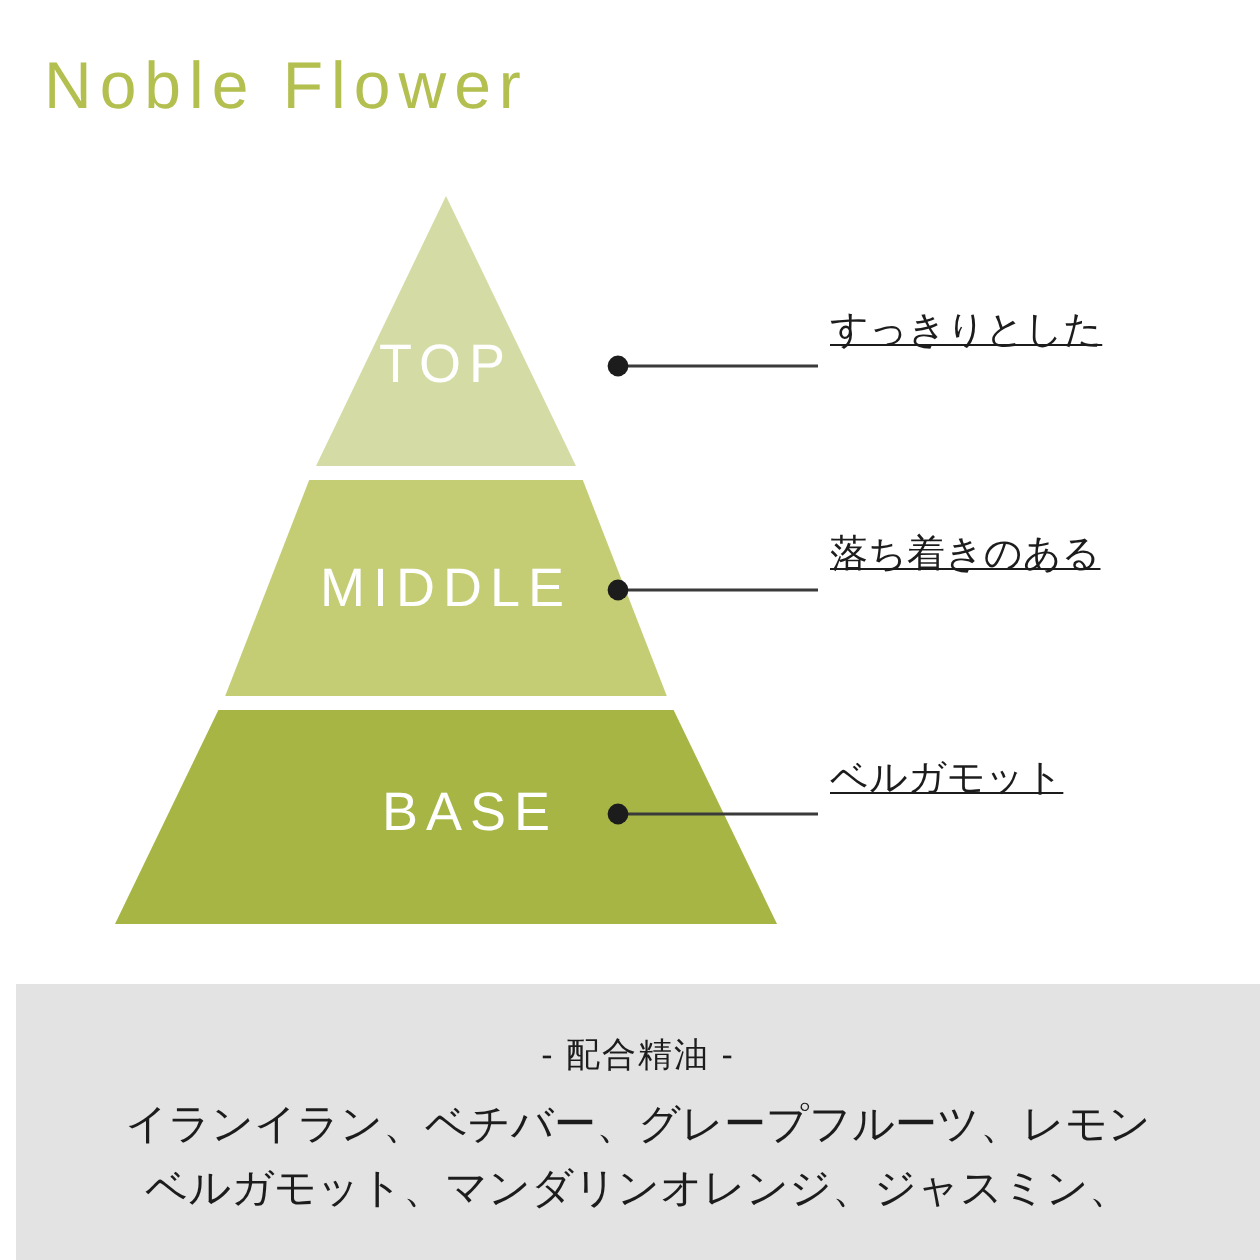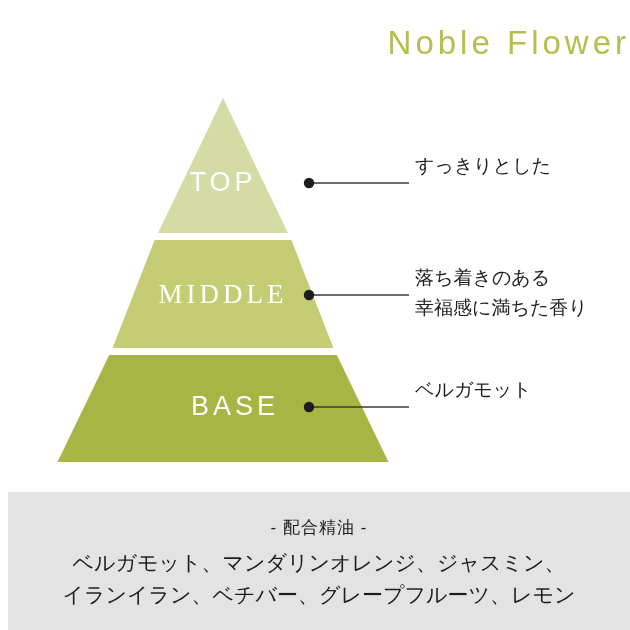--- a/index.html
+++ b/index.html
@@ -15,62 +15,63 @@
     position:relative;
     width:630px; height:630px;
     background:#ffffff;
   }
 
   
   .title {
     position:absolute;
     left:0; top:24px;
     width:630px;
-    text-align:right;
+    text-align:left;
     font-size:33px;
     font-weight:400;
     letter-spacing:4px;
     color:#b3bf4f;
     font-family:"Liberation Sans", sans-serif;
+    padding-left:22px;
   }
 
   
   .pyramid-wrap {
     position:absolute;
     left:13px; top:0;
     width:630px; height:492px;
   }
   .pyramid-svg { position:absolute; left:0; top:0; }
 
   .band-label {
     position:absolute;
     color:#ffffff;
     font-weight:300;
     font-family:"Liberation Sans", sans-serif;
     white-space:nowrap;
     text-align:center;
   }
   .band-label.top    { left:0;   top:167px; width:420px; font-size:27px; letter-spacing:4px; }
-  .band-label.middle { left:0;   top:279px; width:420px; font-size:27px; letter-spacing:4px;font-family:Liberation Serif, serif; }
+  .band-label.middle { left:0;   top:279px; width:420px; font-size:27px; letter-spacing:4px; }
   .band-label.base   { left:0;   top:391px; width:420px; font-size:27px; letter-spacing:4px;margin-left:12px; }
 
   
   .desc {
     position:absolute;
     left:402px;
     color:#1c1c1c;
     font-size:19px;
     line-height:30px;
     font-family:"Liberation Sans", sans-serif;
     white-space:nowrap;
   }
   .desc.d0 { top:151px; }
   .desc.d1 { top:263px; }
   .desc.d2 { top:375px; }
-  .desc .line { display:block; }
+  .desc .line { display:block;text-decoration:underline; }
 
   
   .footer {
     position:absolute;
     left:8px; top:492px;
     width:622px; height:138px;
     background:#e3e3e3;
     text-align:center;
     padding-top:23px;
   }
@@ -120,30 +121,29 @@
     <div class="band-label top">TOP</div>
     <div class="band-label middle">MIDDLE</div>
     <div class="band-label base">BASE</div>
 
     <div class="desc d0">
       <span class="line">すっきりとした</span>
     </div>
 
     <div class="desc d1">
       <span class="line">落ち着きのある</span>
-      <span class="line">幸福感に満ちた香り</span>
     </div>
 
     <div class="desc d2">
       <span class="line">ベルガモット</span>
     </div>
 
   </div>
 
   <div class="footer">
     <div class="footer-heading">- 配合精油 -</div>
     <div class="footer-oils">
+      <span class="line">イランイラン、ベチバー、グレープフルーツ、レモン</span>
       <span class="line">ベルガモット、マンダリンオレンジ、ジャスミン、</span>
-      <span class="line">イランイラン、ベチバー、グレープフルーツ、レモン</span>
     </div>
   </div>
 
 </div>
 
 </body></html>

